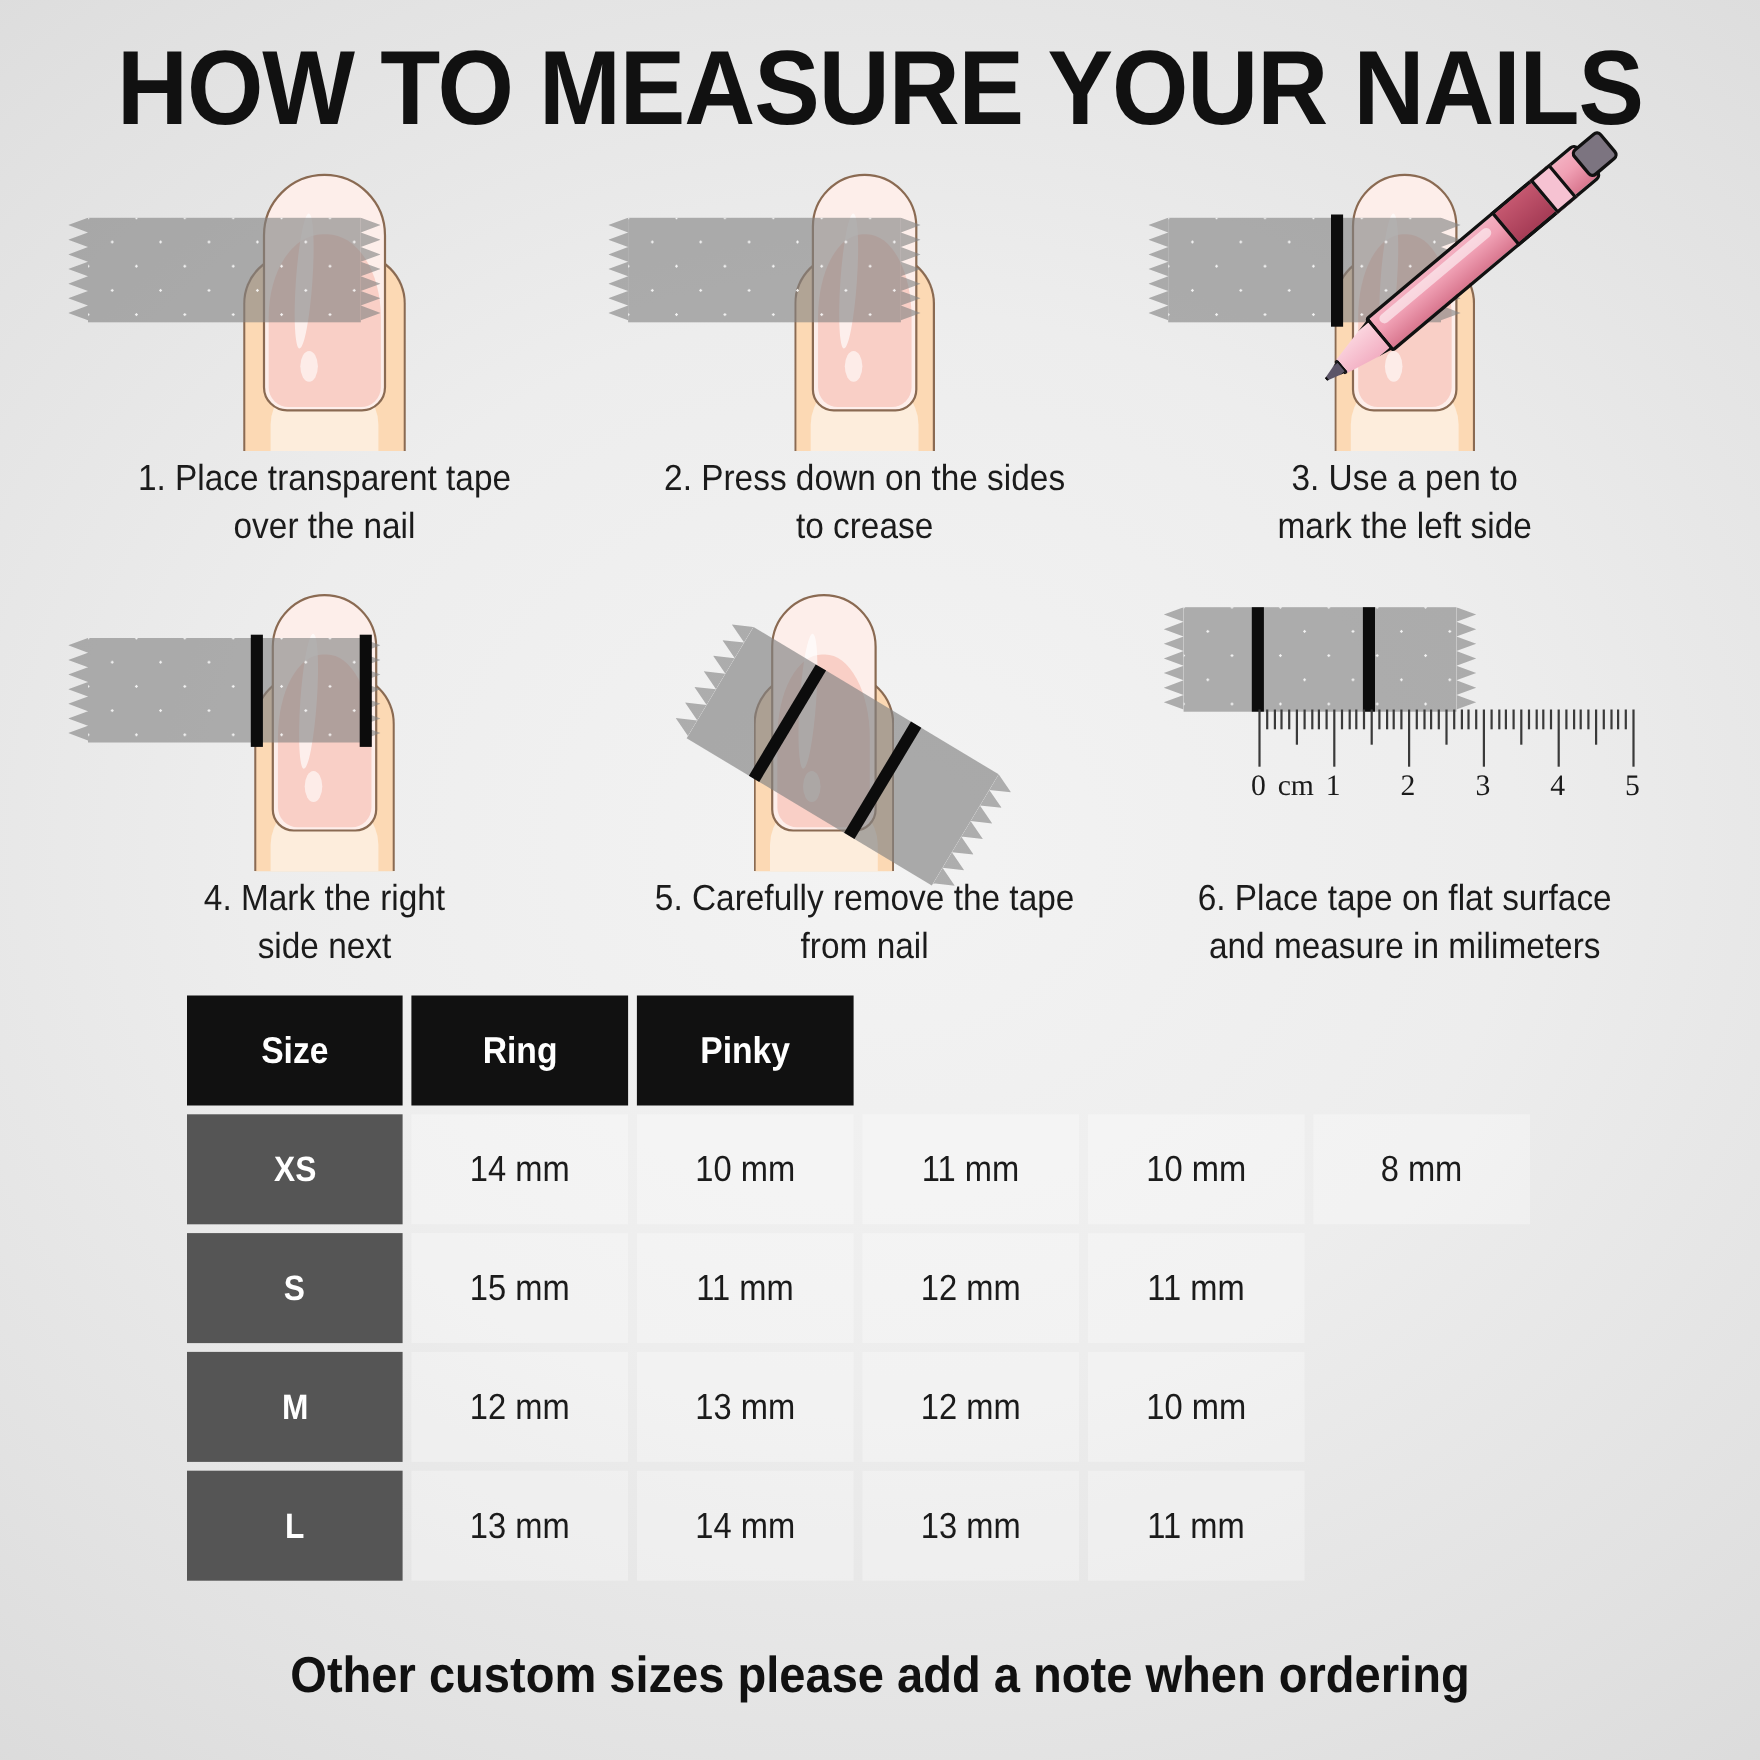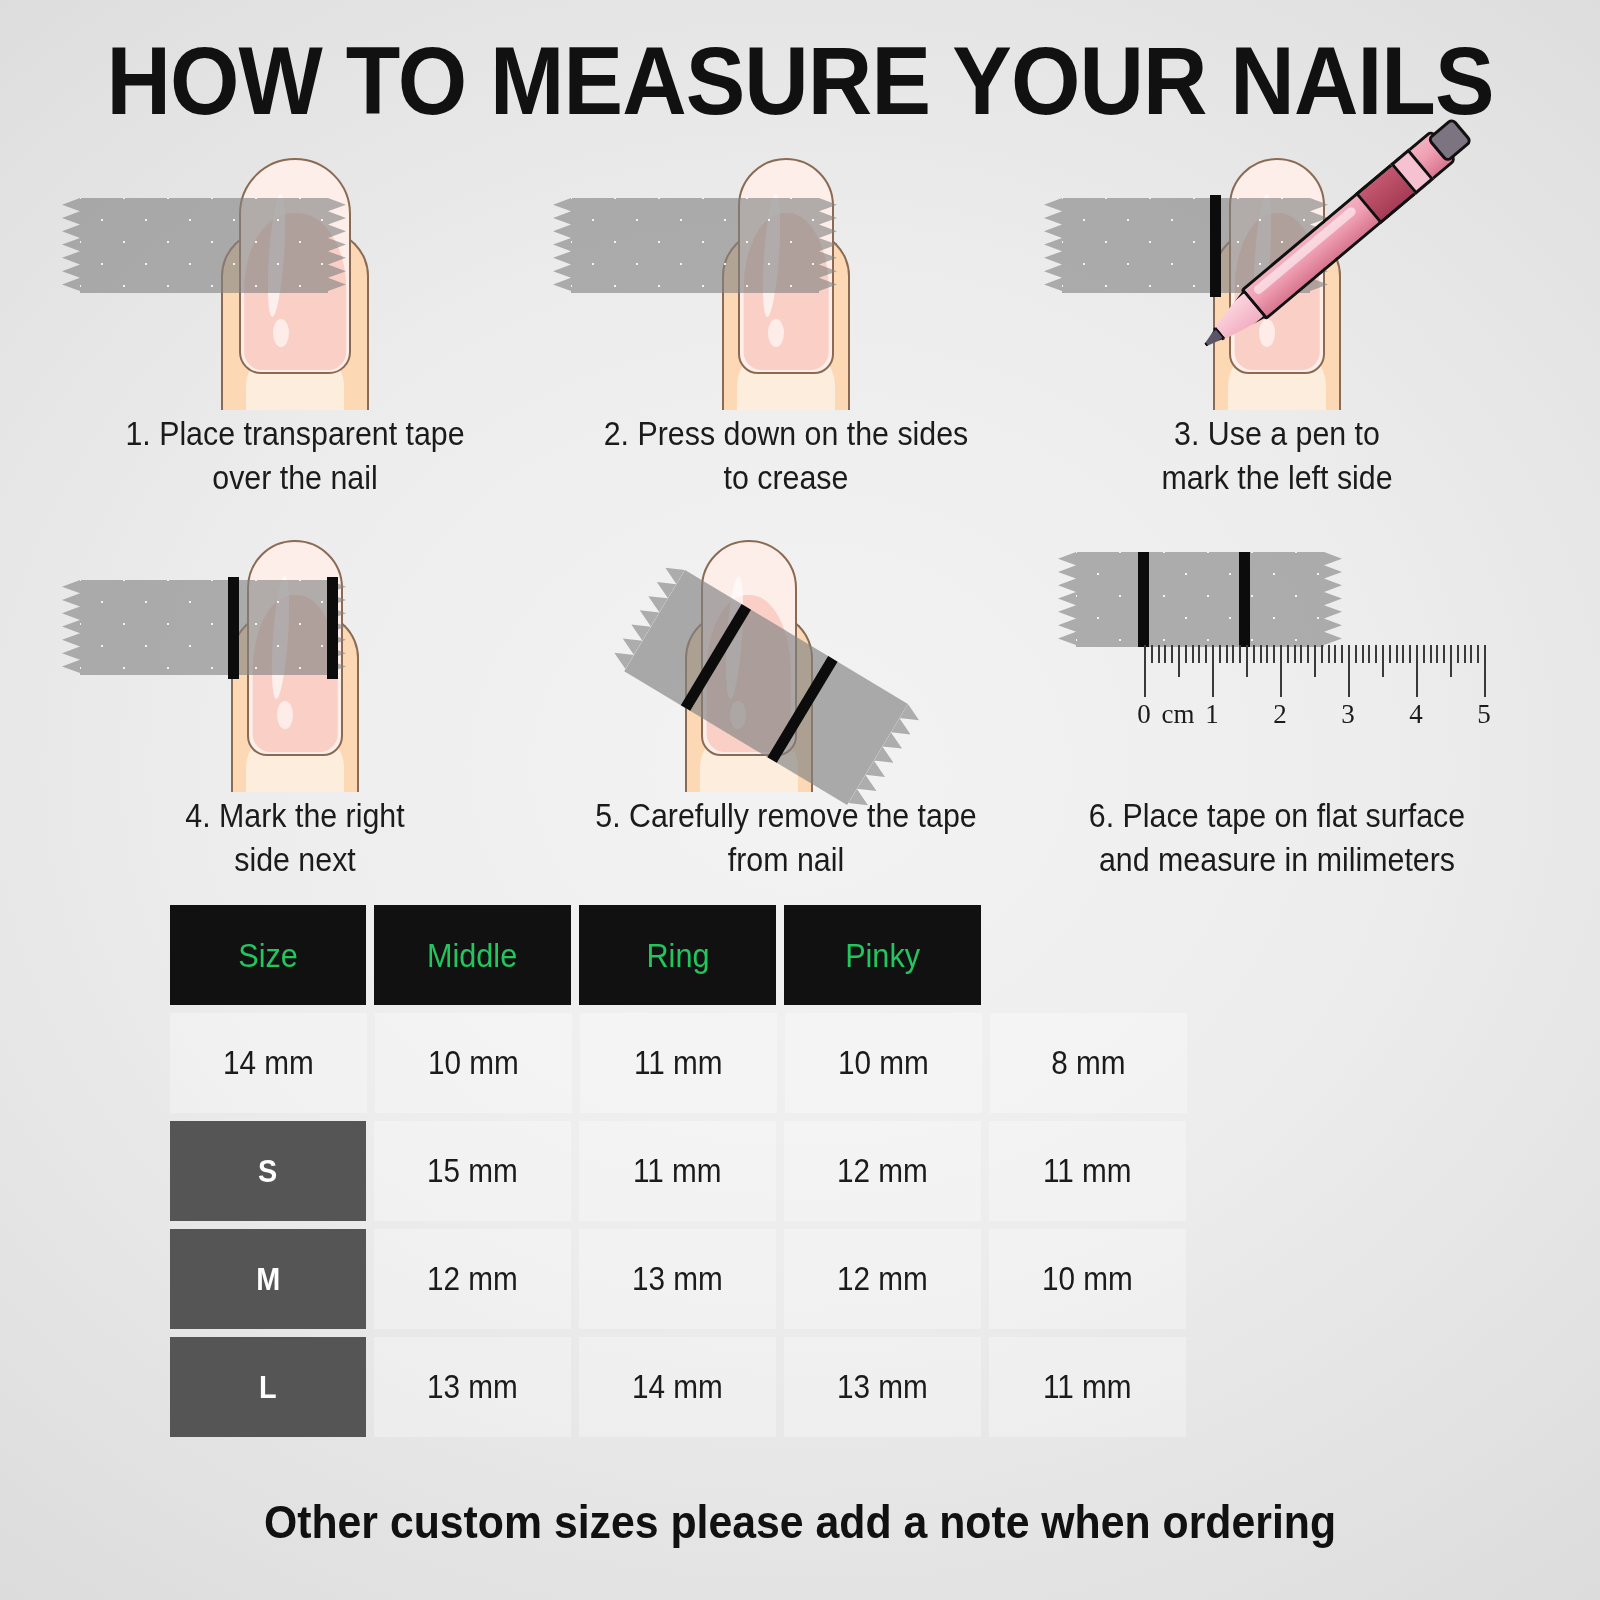--- a/index.html
+++ b/index.html
@@ -173,21 +173,21 @@
 
   
   .table{position:absolute;left:170px;top:905px;width:1295px;}
   .trow{display:flex;gap:8px;margin-bottom:8px;}
   .cell{
     height:100px;display:flex;align-items:center;justify-content:center;
     box-sizing:border-box;
   }
   .c-size{width:196px;}
   .c-data{width:197px;}
-  .hdr{background:#111;color:#22c55e;font-weight:normal;font-size:34px;
+  .hdr{background:#111;color:#ffffff;font-weight:bold;font-size:34px;
        transform:none;}
   .hdr span{display:inline-block;transform:scaleX(.9);}
   .sizecell{background:#555;color:#fff;font-weight:bold;font-size:32px;}
   .sizecell span{display:inline-block;transform:scaleX(.9);}
   .datacell{background:rgba(255,255,255,.30);color:#1b1b1b;font-size:33px;justify-content:center;}
   .datacell span{display:inline-block;transform:scaleX(.9);}
 
   .footer{
     position:absolute;left:0;top:1495px;width:1600px;
     text-align:center;font-weight:bold;font-size:46px;color:#111;
@@ -411,31 +411,31 @@
     </div>
 
   </div>
 
   <div class="table">
     <div class="trow" id="hdr-row">
         <div class="cell hdr c-size">
           <span>Size</span>
         </div>
         <div class="cell hdr c-data">
-          <span>Middle</span>
-        </div>
-        <div class="cell hdr c-data">
           <span>Ring</span>
         </div>
         <div class="cell hdr c-data">
           <span>Pinky</span>
         </div>
       </div>
     <div id="body-rows">
         <div class="trow">
+          <div class="cell sizecell c-size">
+            <span>XS</span>
+          </div>
           <div class="cell datacell c-data">
             <span>14 mm</span>
           </div>
           <div class="cell datacell c-data">
             <span>10 mm</span>
           </div>
           <div class="cell datacell c-data">
             <span>11 mm</span>
           </div>
           <div class="cell datacell c-data">

